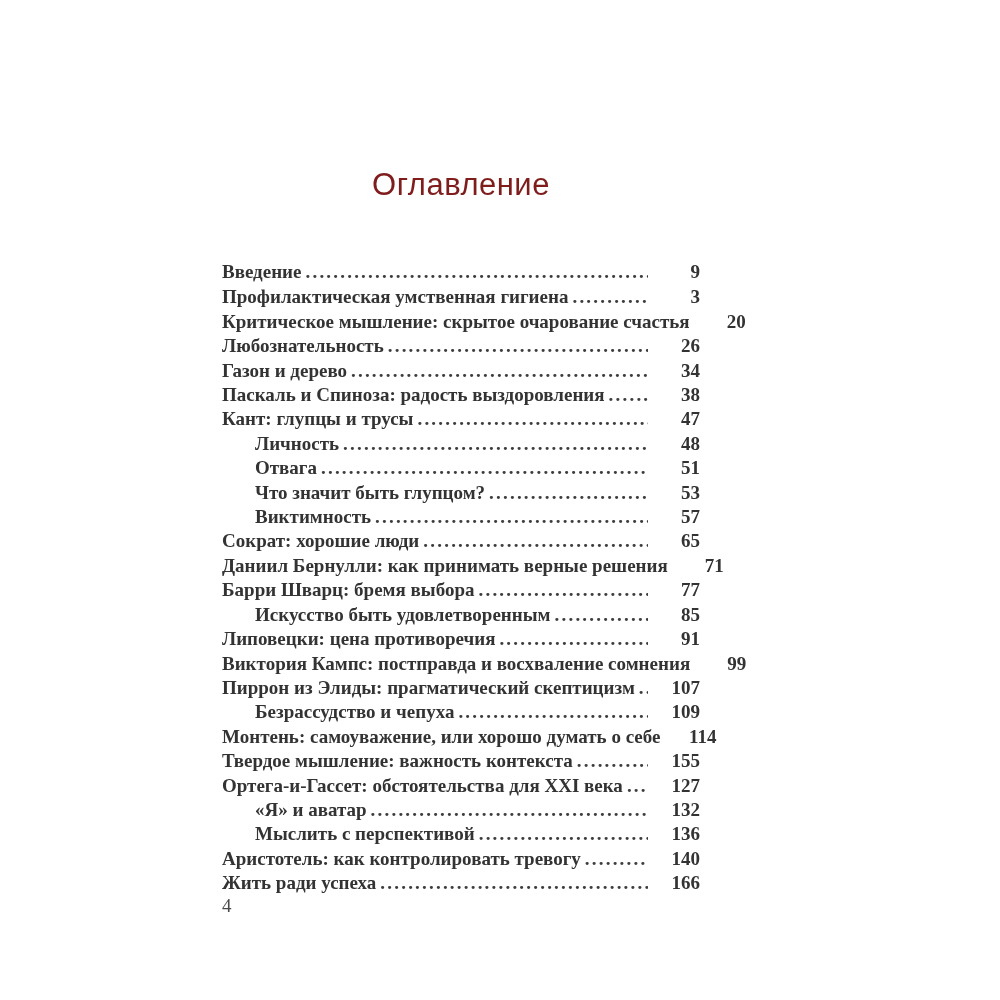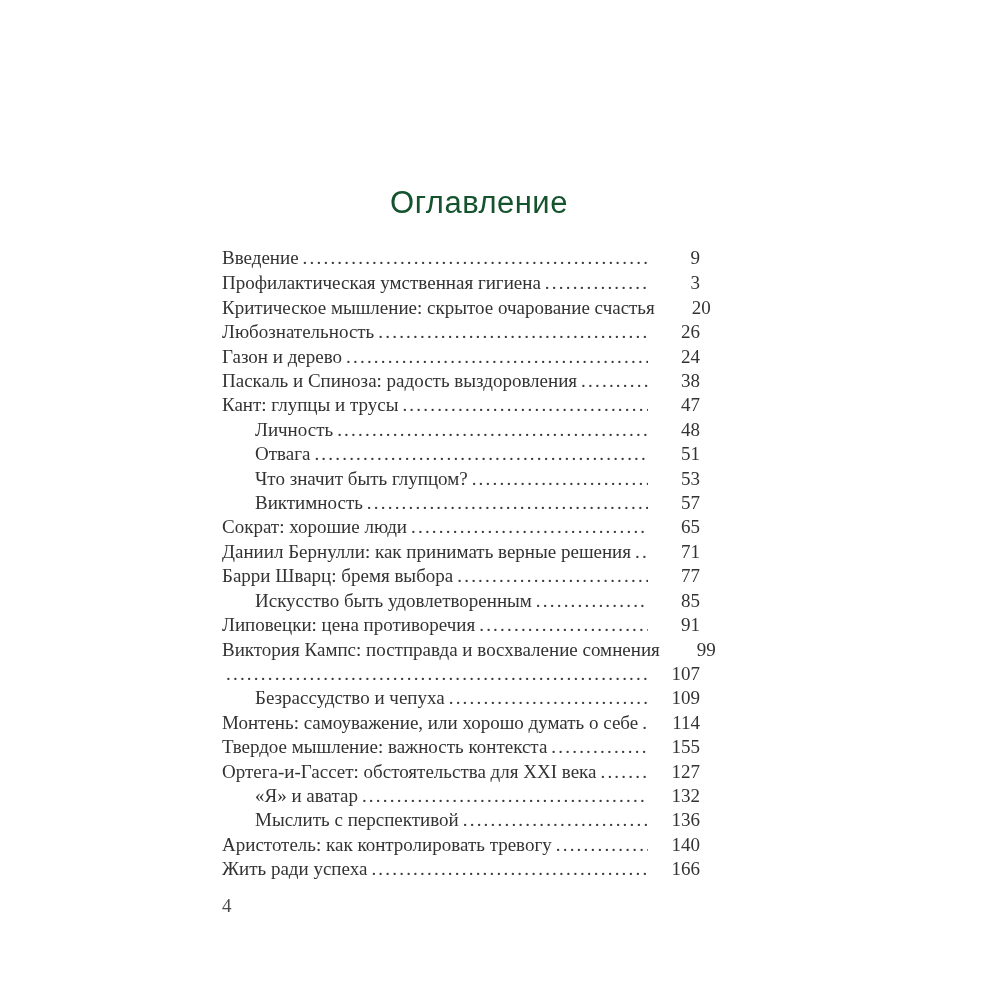--- a/index.html
+++ b/index.html
@@ -21,34 +21,35 @@
     left: 222px;
     top: 0;
     width: 478px;
     height: 1000px;
   }
   .title {
     position: absolute;
     top: 166px;
     left: 0;
     width: 100%;
-    margin: 18px;
+    margin: 0;
     text-align: center;
     font-family: "Liberation Sans", "DejaVu Sans", sans-serif;
     font-weight: 400;
     font-size: 31px;
     line-height: 38px;
-    color: #14532d;
+    color: #7f1d1d;
     letter-spacing: 0.5px;
   }
   .toc {
     position: absolute;
-    top: 246px;
+    top: 260px;
     left: 0;
     width: 100%;
+    font-weight: bold;
   }
   .toc-row {
     display: flex;
     align-items: baseline;
     line-height: 24.4px;
     font-size: 19px;
     white-space: nowrap;
   }
   .toc-row.group-break {
     margin-top: 1px;
@@ -111,21 +112,21 @@
 
   <div class="toc-row">
     <span class="toc-label">Любознательность</span>
     <span class="toc-dots" aria-hidden="true">................................................................................................................................................................</span>
     <span class="toc-page">26</span>
   </div>
 
   <div class="toc-row">
     <span class="toc-label">Газон и дерево</span>
     <span class="toc-dots" aria-hidden="true">................................................................................................................................................................</span>
-    <span class="toc-page">24</span>
+    <span class="toc-page">34</span>
   </div>
 
   <div class="toc-row">
     <span class="toc-label">Паскаль и Спиноза: радость выздоровления</span>
     <span class="toc-dots" aria-hidden="true">................................................................................................................................................................</span>
     <span class="toc-page">38</span>
   </div>
 
   <div class="toc-row">
     <span class="toc-label">Кант: глупцы и трусы</span>
@@ -187,20 +188,21 @@
     <span class="toc-page">91</span>
   </div>
 
   <div class="toc-row">
     <span class="toc-label">Виктория Кампс: постправда и восхваление сомнения</span>
     <span class="toc-dots" aria-hidden="true">................................................................................................................................................................</span>
     <span class="toc-page">99</span>
   </div>
 
   <div class="toc-row">
+    <span class="toc-label">Пиррон из Элиды: прагматический скептицизм</span>
     <span class="toc-dots" aria-hidden="true">................................................................................................................................................................</span>
     <span class="toc-page">107</span>
   </div>
 
   <div class="toc-row indent-1">
     <span class="toc-label">Безрассудство и чепуха</span>
     <span class="toc-dots" aria-hidden="true">................................................................................................................................................................</span>
     <span class="toc-page">109</span>
   </div>
 

